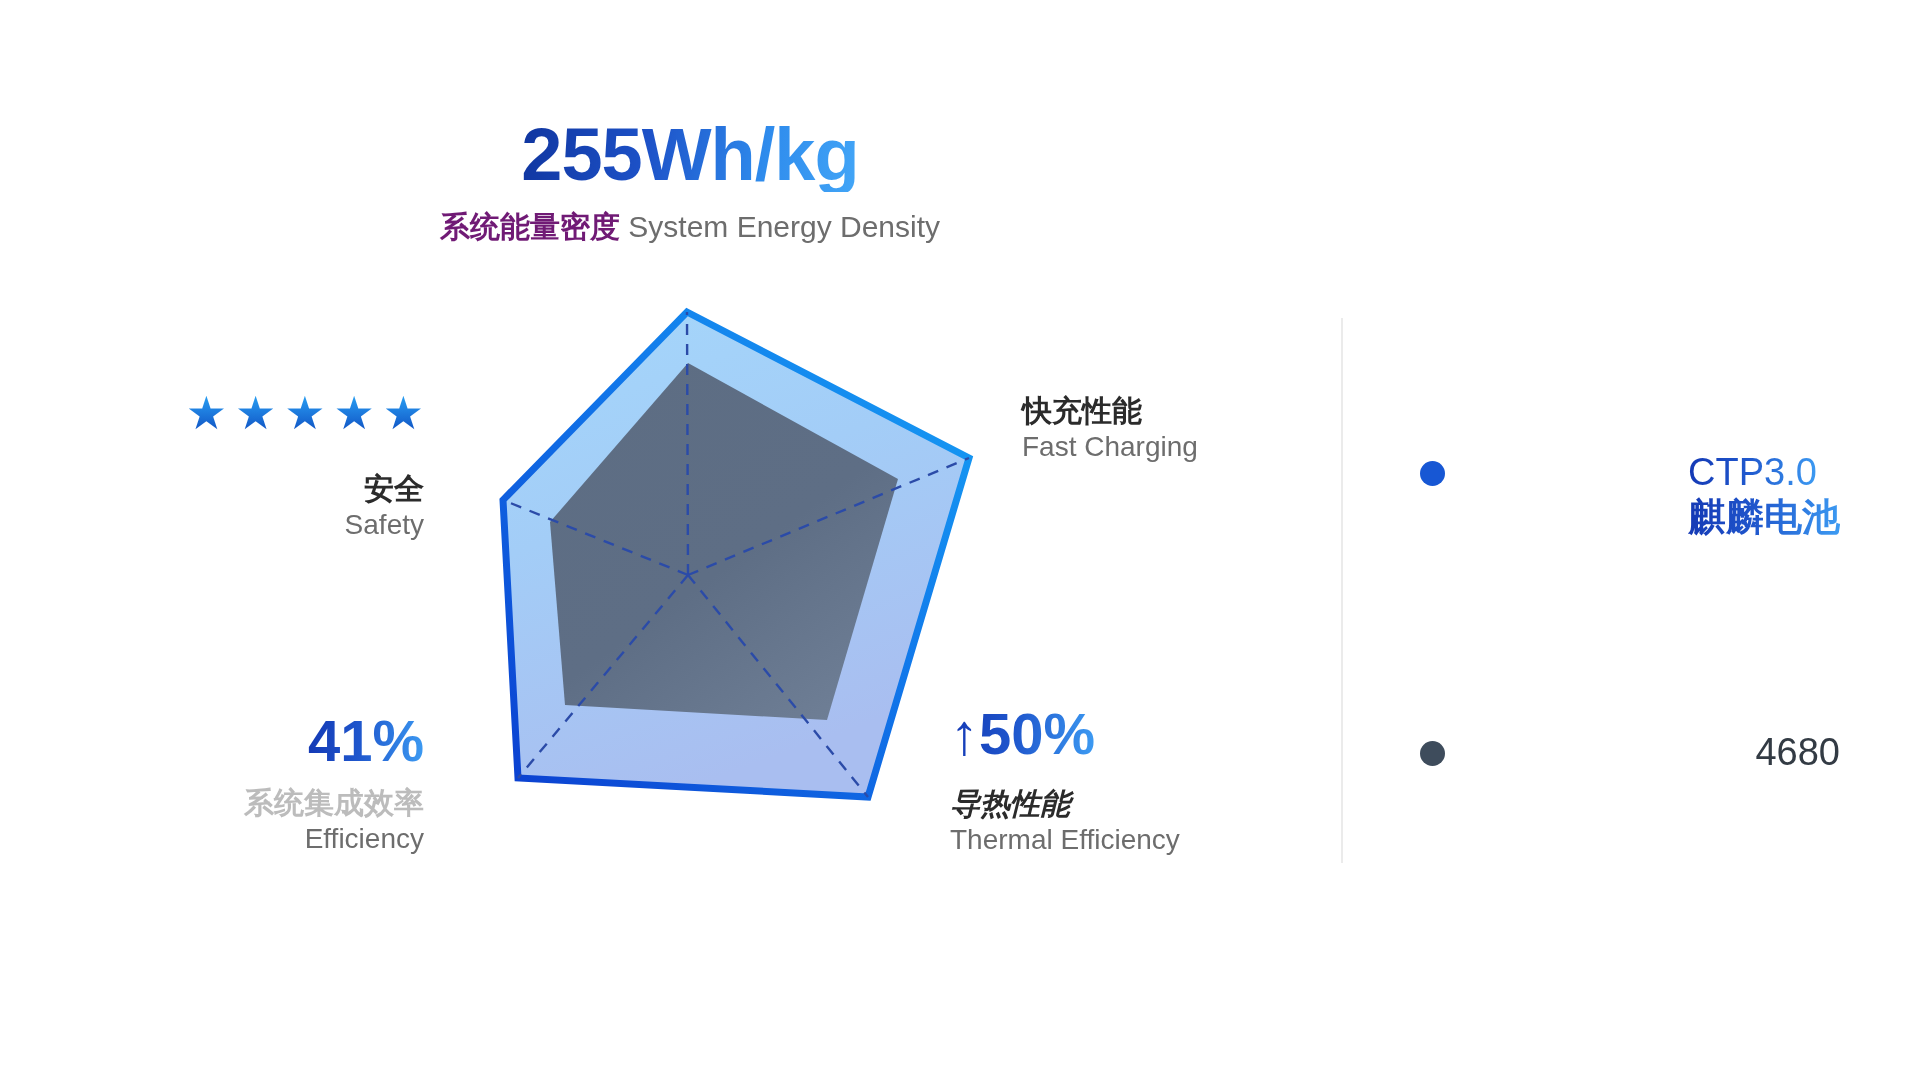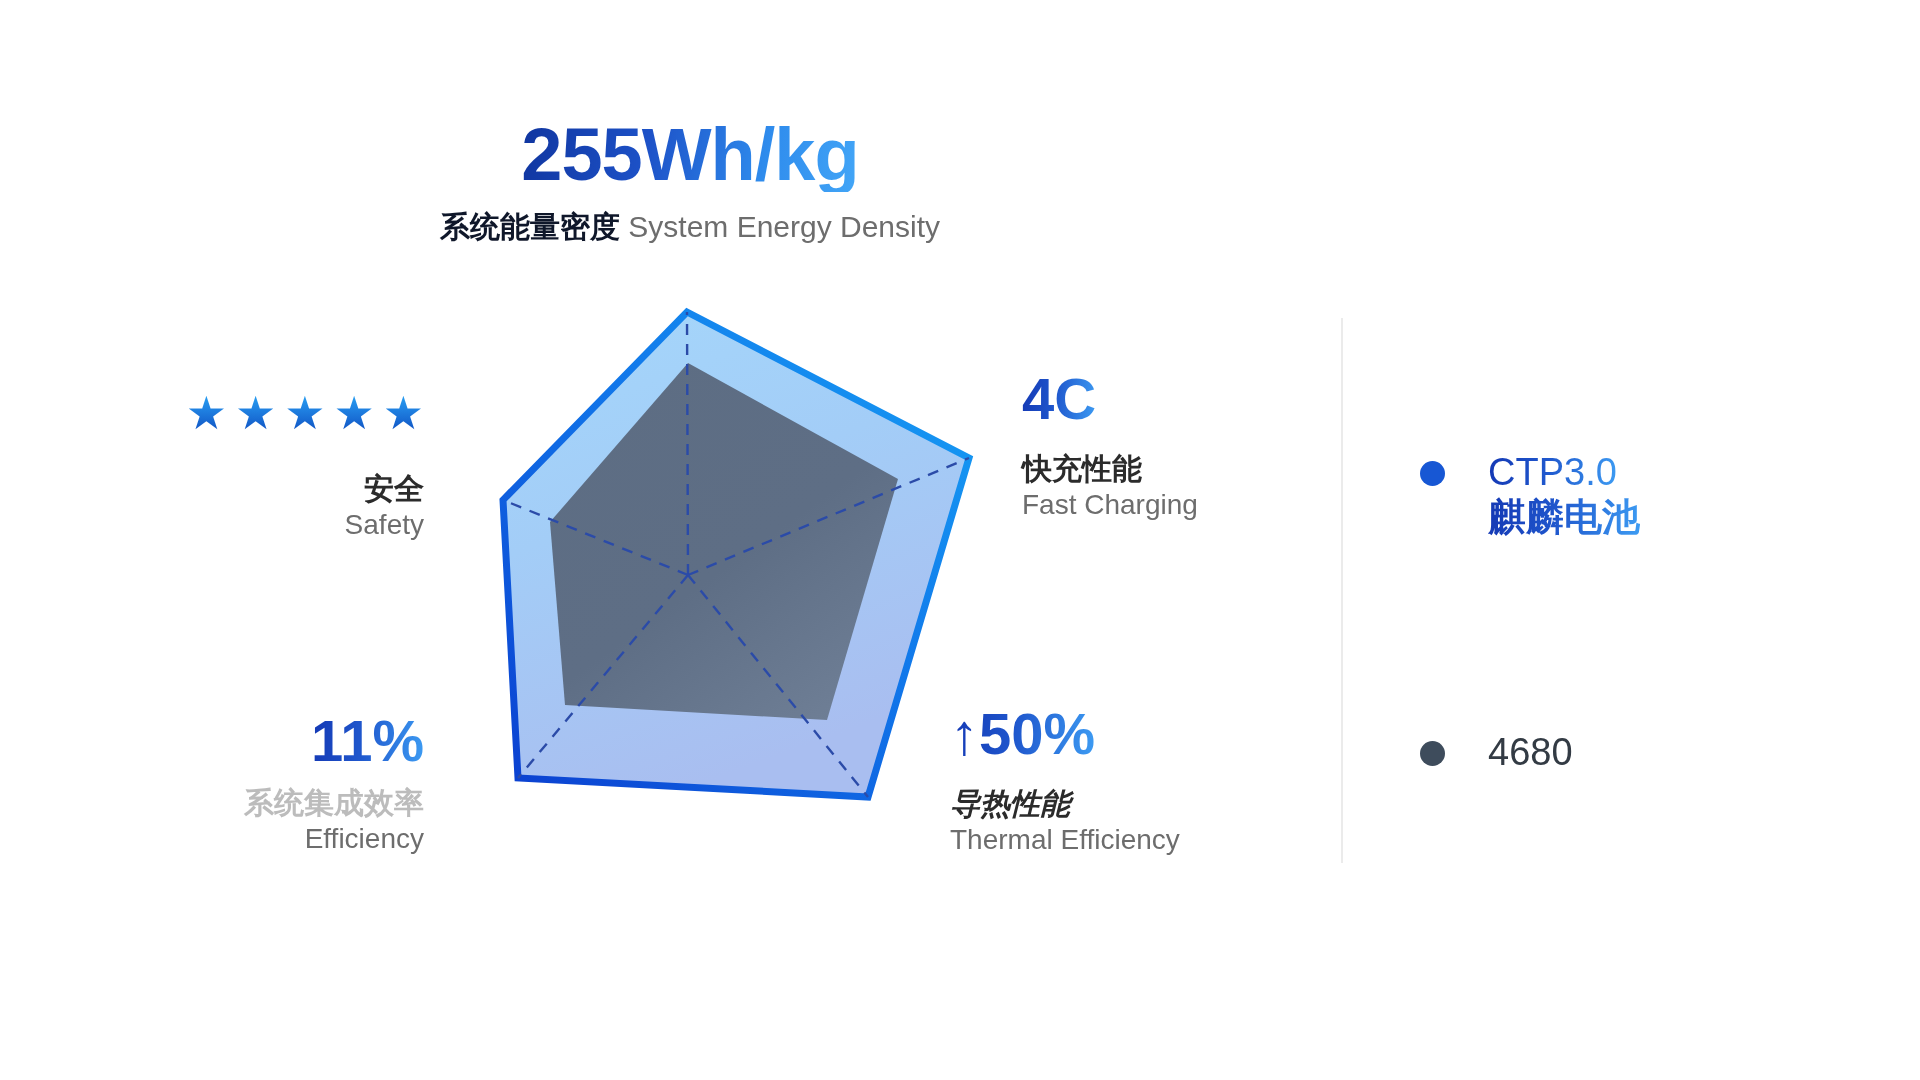--- a/index.html
+++ b/index.html
@@ -36,21 +36,21 @@
   
   #headline{
     position:absolute;left:0;top:118px;width:1380px;text-align:center;
   }
   #headline .value{
     font-size:74px;font-weight:700;letter-spacing:-1px;line-height:1;
   }
   #headline .sub{
     margin-top:18px;font-size:30px;line-height:1.1;
   }
-  .cn{color:#0f172a;font-weight:700;text-align:right;}
+  .cn{color:#701a75;font-weight:700;text-align:right;}
   .en{color:#6d6d6d;font-weight:400;}
 
   
   .metric{position:absolute;}
   .metric .big{font-size:58px;font-weight:700;line-height:1;white-space:nowrap;}
   .metric .cn-lab{font-size:30px;font-weight:700;color:#2b2b2b;line-height:1.25;margin-top:16px;}
   .metric .en-lab{font-size:28px;font-weight:400;color:#6d6d6d;line-height:1.22;}
   .metric.right-align{text-align:right;}
   .metric.left-align{text-align:left;}
 
@@ -78,21 +78,21 @@
   #m-thermal .cn-lab{margin-top:22px;font-style:italic;}
 
   
   #divider{
     position:absolute;left:1341px;top:318px;width:2px;height:545px;
     background:#ebebeb;
   }
 
   
   #legend{position:absolute;left:1420px;top:450px;width:420px;}
-  .legend-row{display:flex;align-items:flex-start;margin-bottom:190px;}
+  .legend-row{display:flex;align-items:flex-start;margin-bottom:190px;justify-content:space-between;}
   .legend-row:last-child{margin-bottom:7px;}
   .dot{
     width:25px;height:25px;border-radius:50%;flex:0 0 25px;margin-top:11px;margin-right:43px;
   }
   .dot.blue{background:#1757d4;}
   .dot.slate{background:#3e4c5c;}
   .legend-text{font-size:38px;line-height:1.18;font-weight:400;white-space:nowrap;}
   .legend-text .l2{display:block;font-weight:700;}
   .legend-text.plain{color:#333b44;font-weight:400;}
 
@@ -147,30 +147,27 @@
   <div class="metric right-align" id="m-safety">
     <div id="stars">
       <span class="star">★</span><span class="star">★</span><span class="star">★</span><span class="star">★</span><span class="star">★</span>
     </div>
     <div class="cn-lab">安全</div>
     <div class="en-lab">Safety</div>
   </div>
 
   <div class="metric right-align" id="m-sie">
     <div class="big">
-      <span class="grad-blue2">11%</span>
+      <span class="grad-blue2">41%</span>
     </div>
     <div class="cn-lab">系统集成效率</div>
     <div class="en-lab">Efficiency</div>
   </div>
 
   <div class="metric left-align" id="m-fast">
-    <div class="big">
-      <span class="grad-blue2">4C</span>
-    </div>
     <div class="cn-lab">快充性能</div>
     <div class="en-lab">Fast Charging</div>
   </div>
 
   <div class="metric left-align" id="m-thermal">
     <div class="big">
       <span class="grad-blue2">↑50%</span>
     </div>
     <div class="cn-lab">导热性能</div>
     <div class="en-lab">Thermal Efficiency</div>

